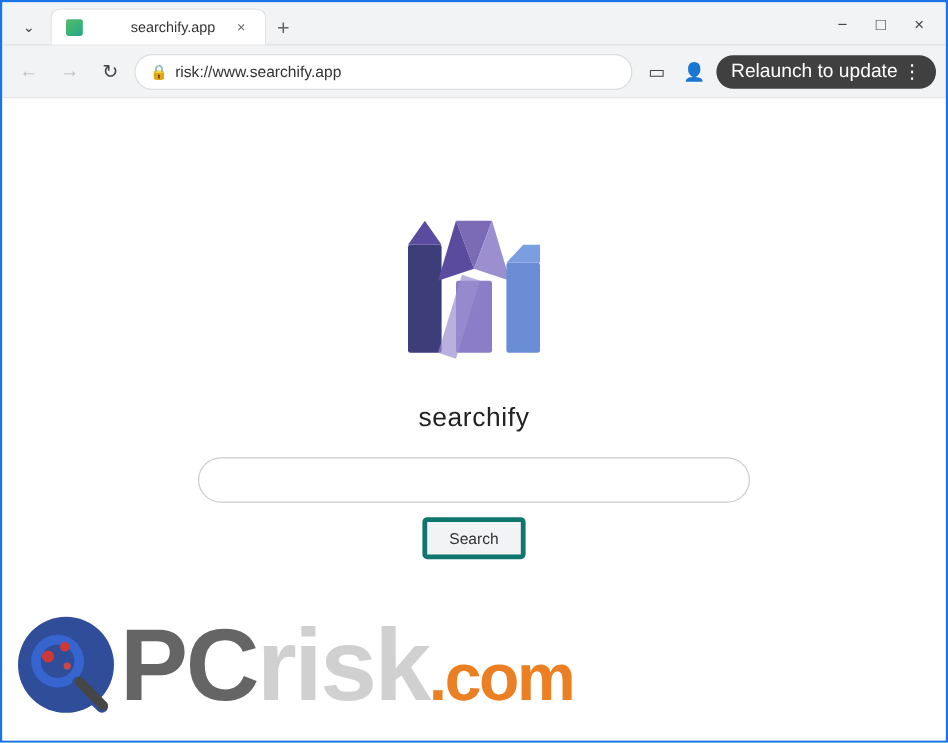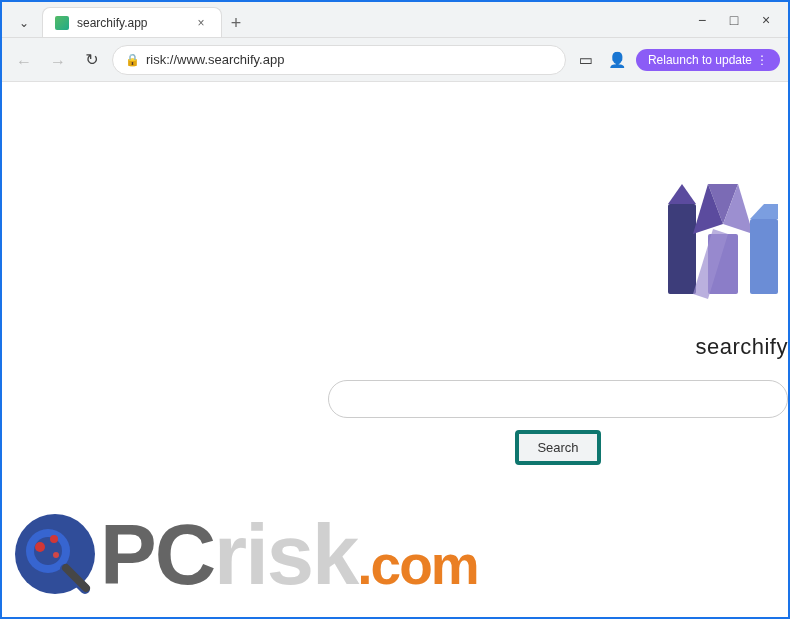--- a/index.html
+++ b/index.html
@@ -59,20 +59,21 @@
       border-radius: 2px;
       background: #4a4;
       display: inline-block;
     }
 
     .tab-title {
       flex: 1;
       white-space: nowrap;
       overflow: hidden;
       text-overflow: ellipsis;
+      margin-left: 32px;
     }
 
     .tab-close {
       width: 16px;
       height: 16px;
       display: flex;
       align-items: center;
       justify-content: center;
       border-radius: 50%;
       font-size: 12px;
@@ -170,39 +171,39 @@
       display: flex;
       align-items: center;
       justify-content: center;
       border-radius: 50%;
       color: #444;
       font-size: 15px;
       cursor: pointer;
     }
 
     .relaunch-btn {
-      background: #8b5cf6;
+      background: #404040;
       color: #fff;
       border-radius: 16px;
       padding: 4px 12px;
-      font-size: 12px;
+      font-size: 16px;
       cursor: pointer;
       white-space: nowrap;
       display: flex;
       align-items: center;
       gap: 4px;
     }
 
     
     .page-content {
       flex: 1;
       background: #fff;
       display: flex;
       flex-direction: column;
-      align-items: flex-end;
+      align-items: center;
       justify-content: center;
       padding-bottom: 60px;
     }
 
     .logo-container {
       margin-bottom: 16px;
     }
 
     .logo-svg {
       width: 130px;

